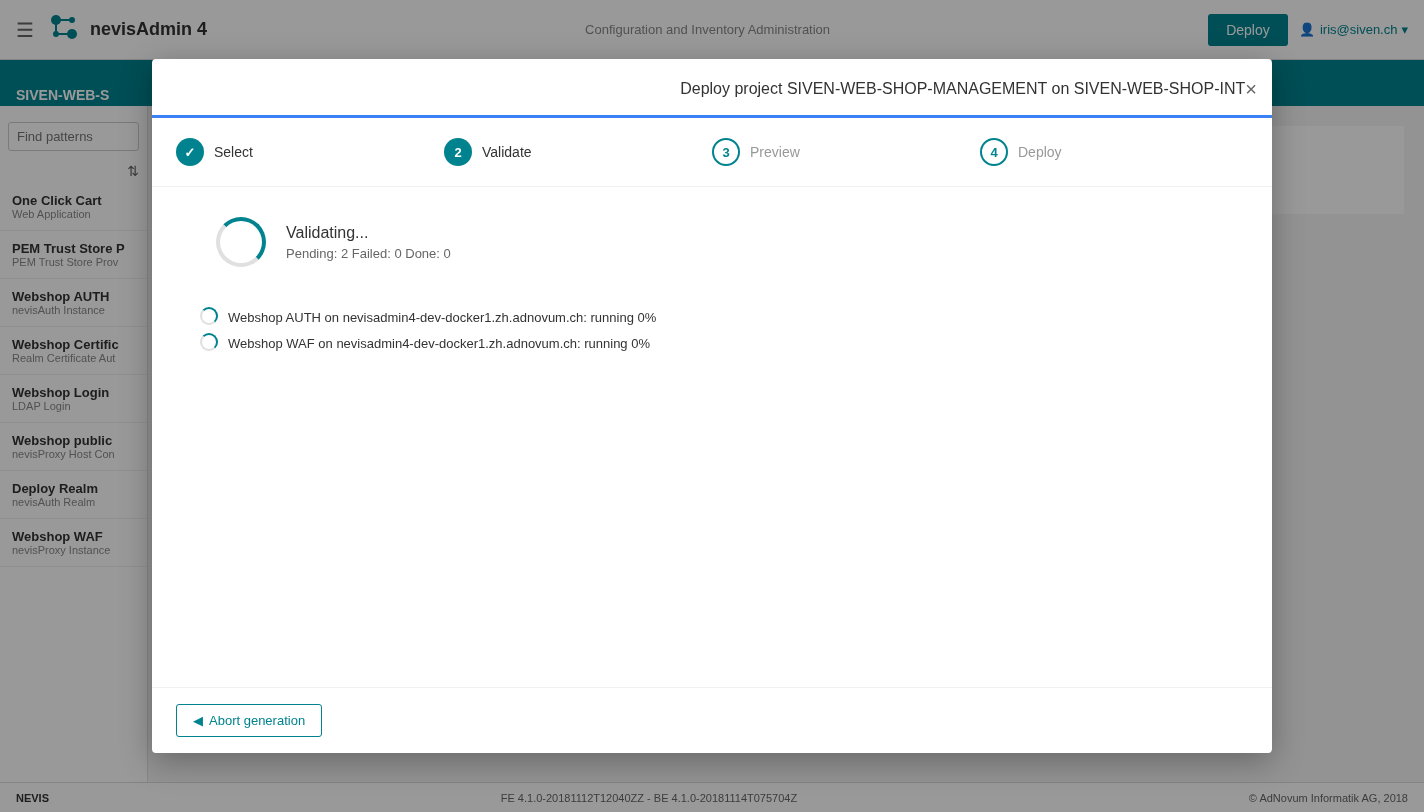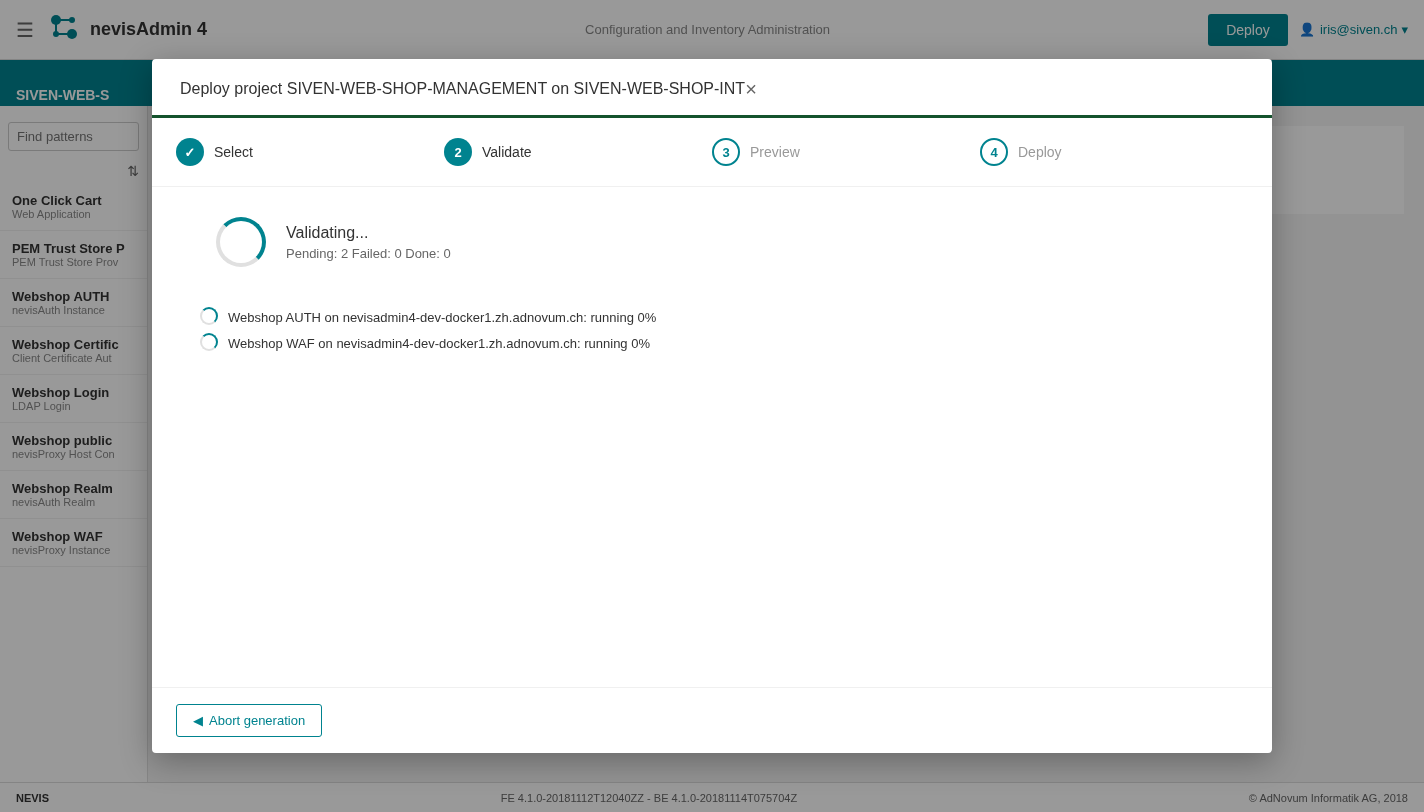--- a/index.html
+++ b/index.html
@@ -94,23 +94,23 @@
       background: #fff;
       width: 1120px;
       max-height: 760px;
       border-radius: 4px;
       box-shadow: 0 8px 32px rgba(0,0,0,0.3);
       display: flex; flex-direction: column;
       position: relative;
     }
 
     .modal-header {
-      padding: 20px 28px 16px;
-      display: flex; align-items: center; justify-content: flex-start;
-      border-bottom: 3px solid #14532d;
+      padding: 20px 15px 16px;
+      display: flex; align-items: center; justify-content: flex-end;
+      border-bottom: 3px solid #3b82f6;
     }
     .modal-title { font-size: 16px; font-weight: 500; color: #333; }
     .modal-close {
       background: none; border: none; font-size: 20px; color: #666; cursor: pointer; line-height: 1;
     }
 
     
     .steps-bar {
       display: flex; align-items: center;
       padding: 20px 24px;
@@ -245,32 +245,32 @@
       <div class="sidebar-item">
         <div class="sidebar-item-name">PEM Trust Store P</div>
                      <div class="sidebar-item-sub">PEM Trust Store Prov</div>
       </div>
       <div class="sidebar-item">
         <div class="sidebar-item-name">Webshop AUTH</div>
                      <div class="sidebar-item-sub">nevisAuth Instance</div>
       </div>
       <div class="sidebar-item">
         <div class="sidebar-item-name">Webshop Certific</div>
-                     <div class="sidebar-item-sub">Client Certificate Aut</div>
+                     <div class="sidebar-item-sub">Realm Certificate Aut</div>
       </div>
       <div class="sidebar-item">
         <div class="sidebar-item-name">Webshop Login</div>
                      <div class="sidebar-item-sub">LDAP Login</div>
       </div>
       <div class="sidebar-item">
         <div class="sidebar-item-name">Webshop public</div>
                      <div class="sidebar-item-sub">nevisProxy Host Con</div>
       </div>
       <div class="sidebar-item">
-        <div class="sidebar-item-name">Webshop Realm</div>
+        <div class="sidebar-item-name">Deploy Realm</div>
                      <div class="sidebar-item-sub">nevisAuth Realm</div>
       </div>
       <div class="sidebar-item">
         <div class="sidebar-item-name">Webshop WAF</div>
                      <div class="sidebar-item-sub">nevisProxy Instance</div>
       </div>
     </div>
 </div>
 
 <div class="main-content">

